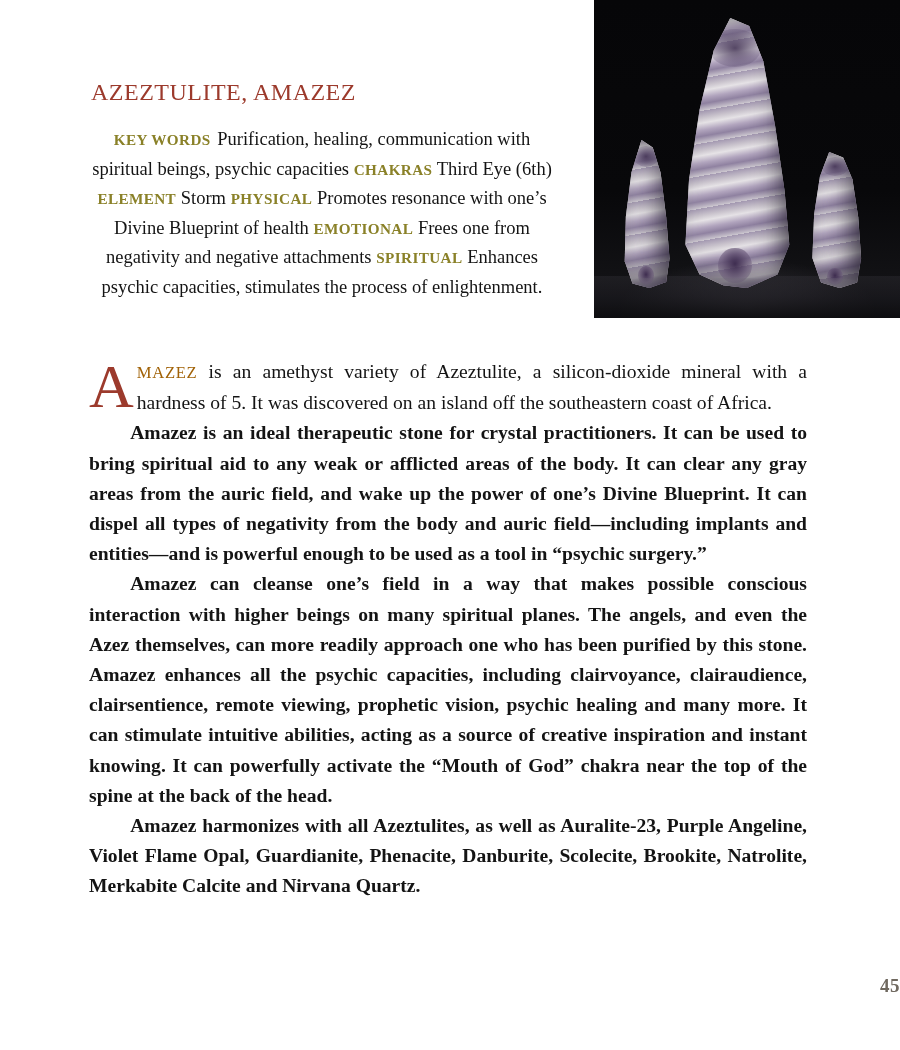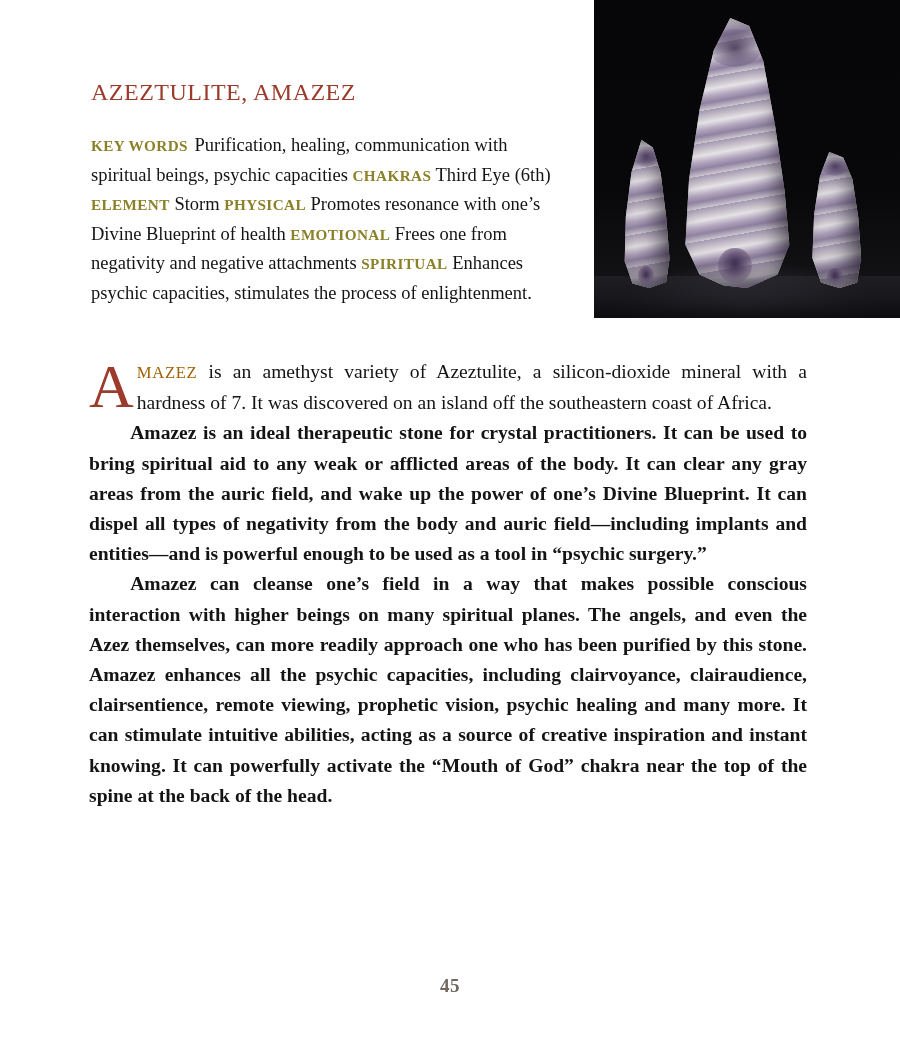--- a/index.html
+++ b/index.html
@@ -122,25 +122,25 @@
     letter-spacing: 0.5px;
     color: #9c3a2c;
     font-weight: 400;
     line-height: 1;
     white-space: nowrap;
   }
 
   .keywords {
     position: absolute;
     left: 91px;
-    top: 131px;
+    top: 125px;
     width: 462px;
     font-size: 18.5px;
     line-height: 28.6px;
-    text-align: left;
+    text-align: center;
     color: #141414;
   }
   .kw-label {
     color: #8a8128;
     font-weight: bold;
     font-size: 15.2px;
     letter-spacing: 0.4px;
     font-variant: small-caps;
     text-transform: uppercase;
   }
@@ -176,21 +176,21 @@
     font-size: 16.6px;
     letter-spacing: 0.7px;
     text-transform: uppercase;
   }
 
   .folio {
     position: absolute;
     left: 0;
     right: 0;
     top: 975px;
-    text-align: center;
+    text-align: right;
     font-size: 19px;
     font-weight: bold;
     color: #6f685f;
     letter-spacing: 0.5px;
   }
 </style>
 </head>
 <body>
 
 <div class="photo">
@@ -229,18 +229,19 @@
   <span>Storm</span>
   <span class="kw-label">PHYSICAL</span>
   <span>Promotes resonance with one’s Divine Blueprint of health</span>
   <span class="kw-label">EMOTIONAL</span>
   <span>Frees one from negativity and negative attachments</span>
   <span class="kw-label">SPIRITUAL</span>
   <span>Enhances psychic capacities, stimulates the process of enlightenment.</span>
 </div>
 
 <div class="body-col">
-  <p><span class="dropcap">A</span><span class="smallcaps-lead">MAZEZ</span><span> is an amethyst variety of Azeztulite, a silicon-dioxide mineral with a hardness of 7. It was discovered on an island off the southeastern coast of Africa.</span></p>
+  <p><span class="dropcap">A</span><span class="smallcaps-lead">MAZEZ</span><span> is an amethyst variety of Azeztulite, a silicon-dioxide mineral with a hardness of 5. It was discovered on an island off the southeastern coast of Africa.</span></p>
   <p>Amazez is an ideal therapeutic stone for crystal practitioners. It can be used to bring spiritual aid to any weak or afflicted areas of the body. It can clear any gray areas from the auric field, and wake up the power of one’s Divine Blueprint. It can dispel all types of negativity from the body and auric field—including implants and entities—and is powerful enough to be used as a tool in “psychic surgery.”</p>
   <p>Amazez can cleanse one’s field in a way that makes possible conscious interaction with higher beings on many spiritual planes. The angels, and even the Azez themselves, can more readily approach one who has been purified by this stone. Amazez enhances all the psychic capacities, including clairvoyance, clairaudience, clairsentience, remote viewing, prophetic vision, psychic healing and many more. It can stimulate intuitive abilities, acting as a source of creative inspiration and instant knowing. It can powerfully activate the “Mouth of God” chakra near the top of the spine at the back of the head.</p>
+  <p>Amazez harmonizes with all Azeztulites, as well as Auralite-23, Purple Angeline, Violet Flame Opal, Guardianite, Phenacite, Danburite, Scolecite, Brookite, Natrolite, Merkabite Calcite and Nirvana Quartz.</p>
 </div>
 
 <div class="folio">45</div>
 
 </body></html>

